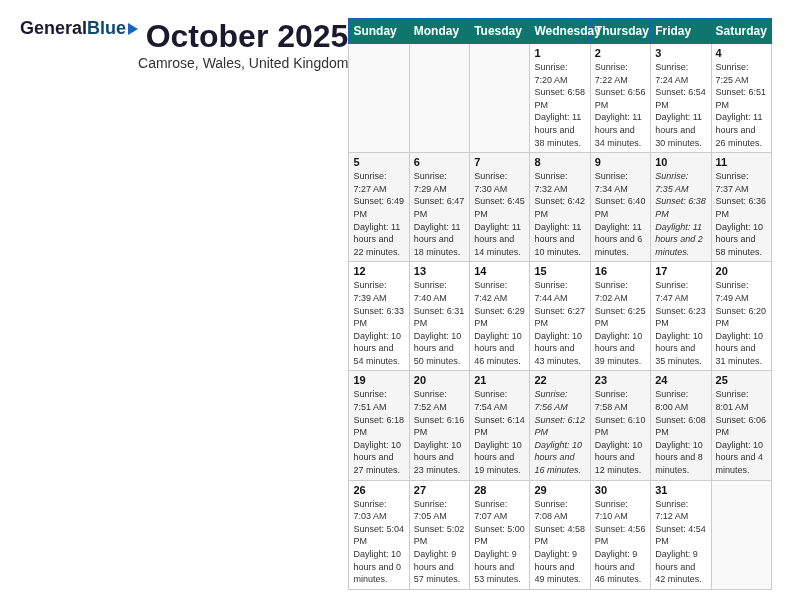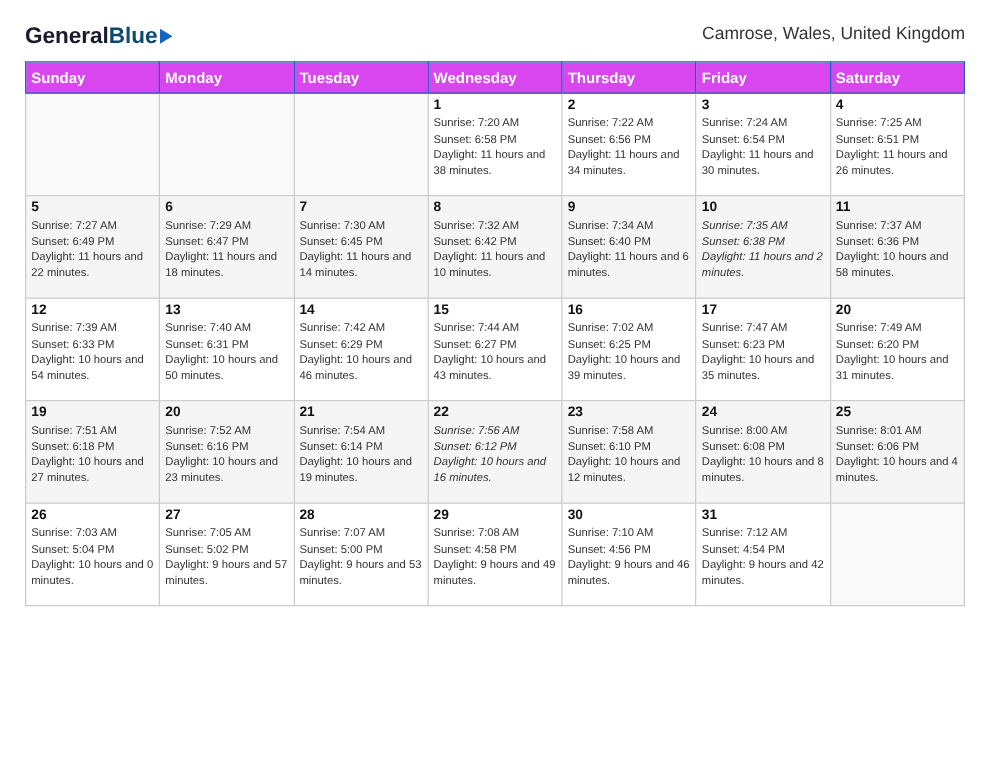--- a/index.html
+++ b/index.html
@@ -8,21 +8,20 @@
       background: #fff;
       width: 792px;
       height: 612px;
       overflow: hidden;
     }
     .page {
       width: 792px;
       height: 440px;
       padding: 18px 20px 10px 20px;
       display: flex;
-      flex-direction: column;
     }
     .header {
       display: flex;
       justify-content: space-between;
       align-items: flex-start;
       margin-bottom: 10px;
     }
     .logo {
       display: flex;
       flex-direction: column;
@@ -63,21 +62,21 @@
       color: #333;
     }
     .calendar {
       flex: 1;
       border: 1px solid #ccc;
       border-collapse: collapse;
       width: 100%;
       table-layout: fixed;
     }
     .calendar th {
-      background: #d946ef;
+      background: #0f766e;
       color: #fff;
       font-size: 12px;
       font-weight: bold;
       padding: 5px 4px;
       border: 1px solid #1565c0;
       text-align: left;
     }
     .calendar td {
       border: 1px solid #ccc;
       vertical-align: top;
@@ -114,20 +113,21 @@
 <div class="page">
   <div class="header">
     <div class="logo">
       <div class="logo-text">
         <span class="logo-general">General</span>
         <span class="logo-blue">Blue</span>
         <div class="logo-arrow"></div>
       </div>
     </div>
     <div class="title-block">
+      <div class="month-title">October 2025</div>
       <div class="location">Camrose, Wales, United Kingdom</div>
     </div>
   </div>
 
   <table class="calendar">
     <thead>
       <tr>
       <th>Sunday</th>
           <th>Monday</th>
           <th>Tuesday</th>

